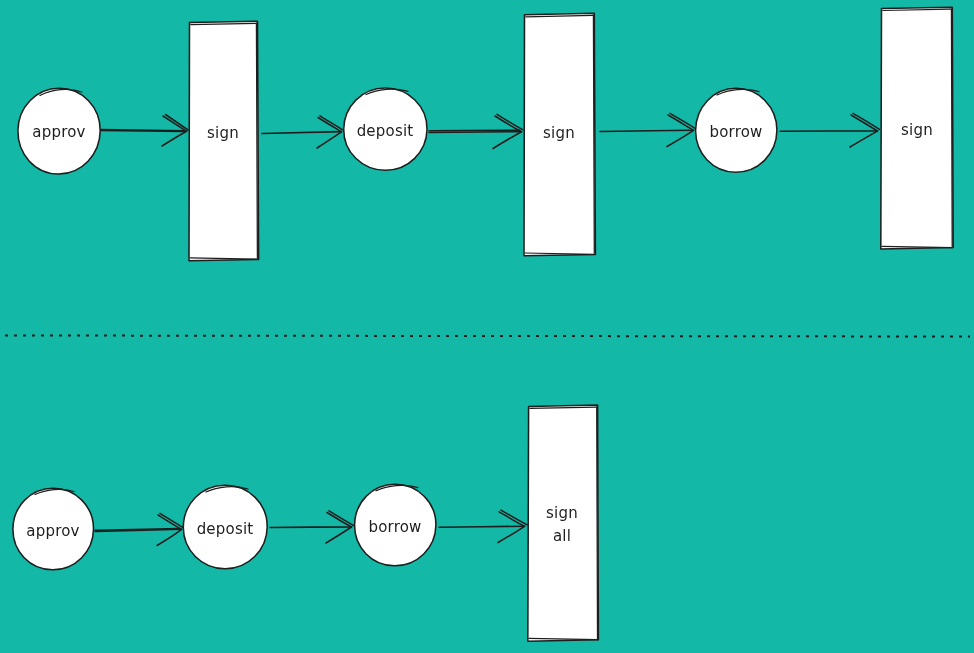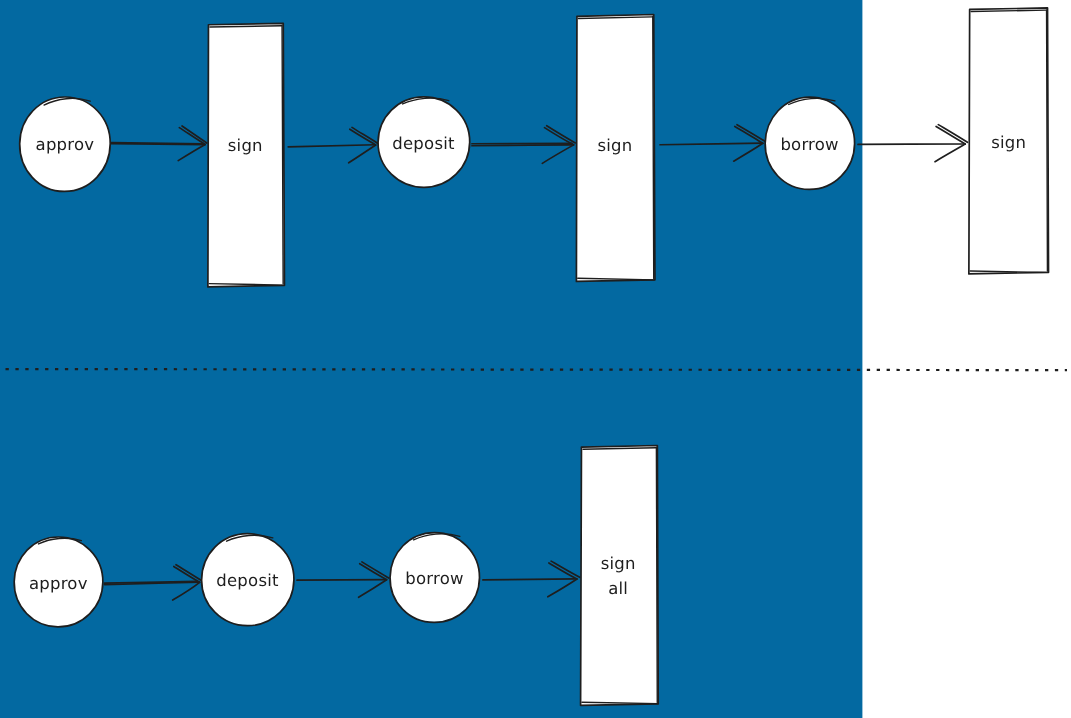--- a/index.html
+++ b/index.html
@@ -8,23 +8,23 @@
     background: #ffffff;
   }
   body {
     width: 974px;
     height: 653px;
     overflow: hidden;
     font-family: "DejaVu Sans", sans-serif;
   }
   #canvas-root {
     position: relative;
-    width: 784px;
+    width: 974px;
     height: 653px;
-    background: #0369a1;
+    background: #14b8a6;
   }
   svg#diagram {
     position: absolute;
     top: 0;
     left: 0;
     width: 974px;
     height: 653px;
     display: block;
   }
   .sketch-stroke {

